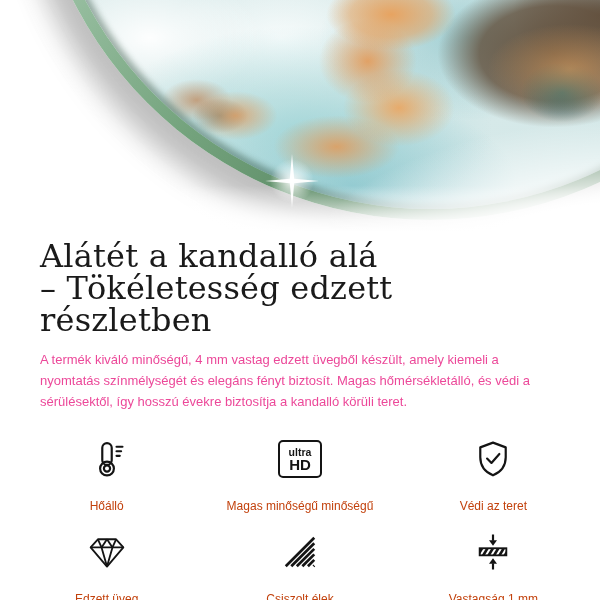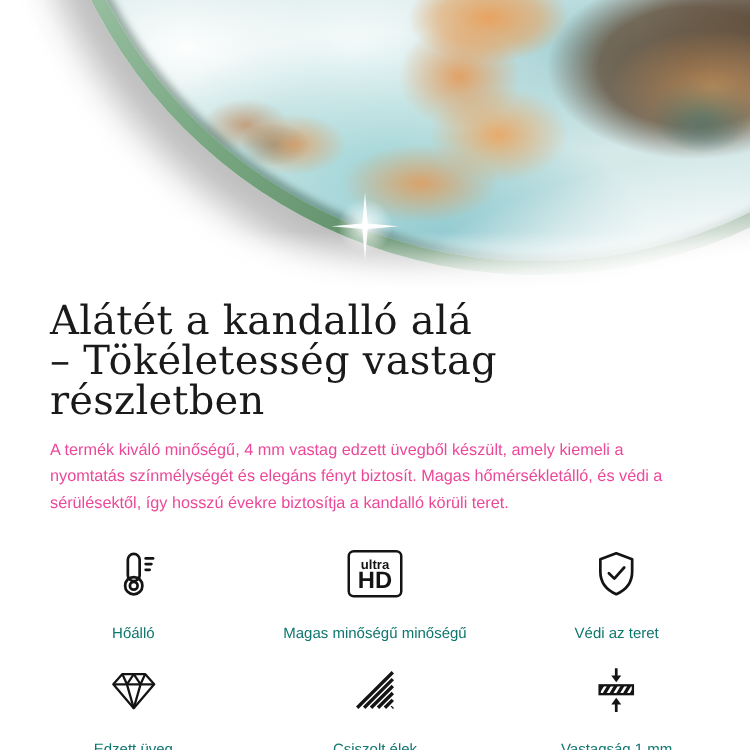--- a/index.html
+++ b/index.html
@@ -53,27 +53,27 @@
     margin:13px 0 0 0;max-width:525px;font-size:13px;line-height:21px;color:#ec4899;
   }
 
   
   .features{
     margin-top:27px;display:grid;grid-template-columns:1fr 1fr 1fr;row-gap:18px;
     padding:0 10px;margin-left:-40px;margin-right:-40px;
   }
   .feature{display:flex;flex-direction:column;align-items:center;gap:10px;}
   .icon-wrap{height:40px;display:flex;align-items:center;justify-content:center;}
-  .feature-label{margin-top:10px;height:15px;font-size:12px;color:#0f766e;text-align:center;}
+  .feature-label{margin-top:10px;height:15px;font-size:12px;color:#c2410c;text-align:center;}
   .uhd-box{
     width:40px;height:34px;border:2.5px solid #141414;border-radius:5px;
     display:flex;flex-direction:column;align-items:center;justify-content:center;color:#141414;
   }
   .uhd-top{font-size:10.5px;font-weight:bold;line-height:10px;}
-  .uhd-bottom{font-size:19px;font-weight:bold;line-height:15px;}
+  .uhd-bottom{font-size:15px;font-weight:bold;line-height:15px;}
 </style>
 </head>
 <body>
 
 <div class="page">
 
   <section class="hero">
     <div class="glass-disc">
       <div class="glass-face"></div>
     </div>
@@ -86,21 +86,21 @@
       </defs>
       <circle cx="30" cy="30" r="22" fill="url(#sg)"></circle>
       <path d="M30 3 L32.2 27.8 L57 30 L32.2 32.2 L30 57 L27.8 32.2 L3 30 L27.8 27.8 Z" fill="#ffffff" opacity="0.95"></path>
     </svg>
     <div class="hero-fade"></div>
   </section>
 
   <section class="content">
     <h1 class="title">
       <span>Alátét a kandalló alá</span><br>
-      <span>– Tökéletesség vastag részletben</span>
+      <span>– Tökéletesség edzett részletben</span>
     </h1>
     <p class="desc">A termék kiváló minőségű, 4 mm vastag edzett üvegből készült, amely kiemeli a nyomtatás színmélységét és elegáns fényt biztosít. Magas hőmérsékletálló, és védi a sérülésektől, így hosszú évekre biztosítja a kandalló körüli teret.</p>
 
     <div class="features">
 
       <div class="feature">
         <div class="icon-wrap">
           <svg viewBox="0 0 44 44" width="40" height="40" fill="none" stroke="#141414" stroke-width="2.4" stroke-linecap="round">
             <rect x="16.8" y="4.5" width="10.4" height="24" rx="5.2"></rect>
             <circle cx="22" cy="32.5" r="7.6"></circle>

